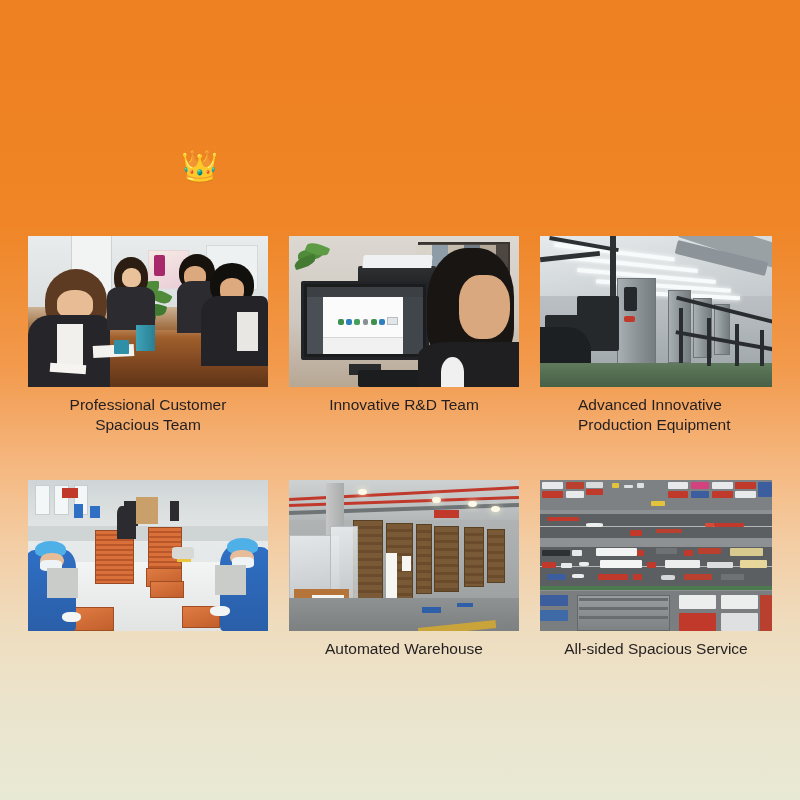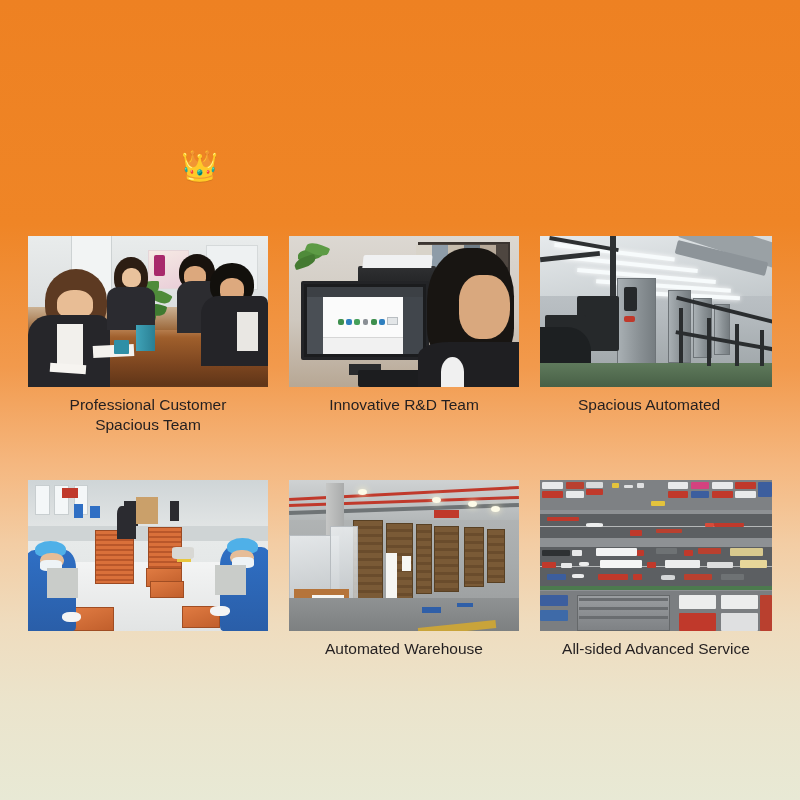--- a/index.html
+++ b/index.html
@@ -304,21 +304,22 @@
           <div class="floor"></div>
           <div class="rail" style="left:58%;top:48%;width:44%;height:4px;transform:rotate(14deg);"></div>
           <div class="rail" style="left:58%;top:68%;width:44%;height:4px;transform:rotate(10deg);"></div>
           <div class="rail" style="left:60%;top:48%;width:4px;height:36%;"></div>
           <div class="rail" style="left:72%;top:54%;width:4px;height:32%;"></div>
           <div class="rail" style="left:84%;top:58%;width:4px;height:28%;"></div>
           <div class="rail" style="left:95%;top:62%;width:4px;height:24%;"></div>
         </div>
       </div>
       <div class="caption two-line left-ish">
-        <span>Spacious Automated</span><br>
+        <span>Advanced Innovative</span><br>
+        <span>Production Equipment</span>
       </div>
     </div>
 
     <div class="cell row2-item" style="margin-top:45px;">
       <div class="photo p4">
         <div class="scene">
           <div class="bgwall"></div>
           <div class="winr" style="left:3%;"></div>
           <div class="winr" style="left:11%;"></div>
           <div class="winr" style="left:19%;"></div>
@@ -466,18 +467,18 @@
           <div class="ctr" style="left:0;top:76%;width:12%;height:7%;background:#3c5e9e;"></div>
           <div class="ctr" style="left:0;top:86%;width:12%;height:7%;background:#3e6aa8;"></div>
           <div class="ctr" style="left:60%;top:76%;width:16%;height:9%;background:#eceded;"></div>
           <div class="ctr" style="left:78%;top:76%;width:16%;height:9%;background:#eceded;"></div>
           <div class="ctr" style="left:60%;top:88%;width:16%;height:12%;background:#c0392b;"></div>
           <div class="ctr" style="left:78%;top:88%;width:16%;height:12%;background:#dfe0e1;"></div>
           <div class="ctr" style="left:95%;top:76%;width:5%;height:24%;background:#b9402f;"></div>
         </div>
       </div>
       <div class="caption">
-        <span>All-sided Advanced Service</span>
+        <span>All-sided Spacious Service</span>
       </div>
     </div>
 
   </div>
 </div>
 
 </body></html>

